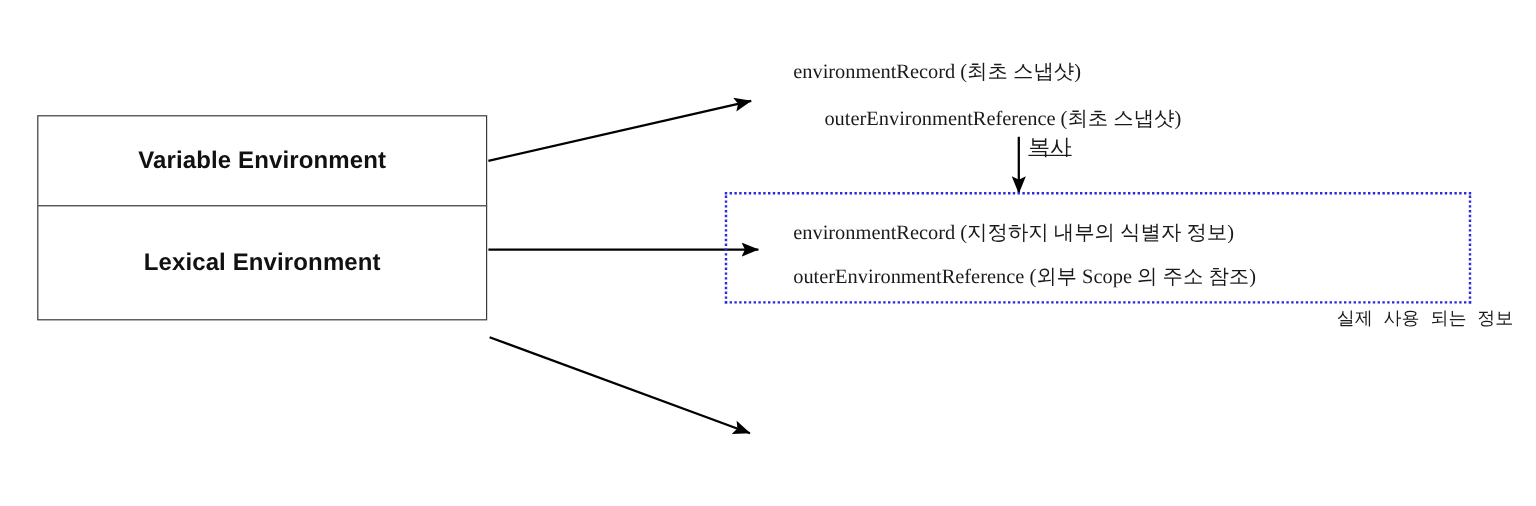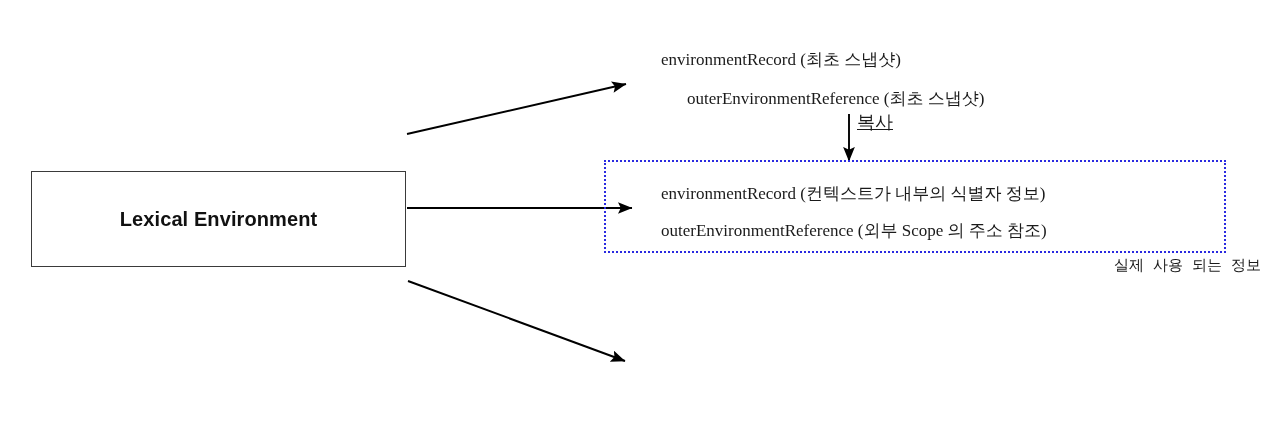--- a/index.html
+++ b/index.html
@@ -113,20 +113,23 @@
     color: #1a1a1a;
     white-space: nowrap;
   }
 </style>
 </head>
 <body>
 
 <div id="canvas">
 
   <div class="ec-stack">
+    <div class="ec-cell ec-cell-0">
+      <span class="ec-cell-label">Variable Environment</span>
+    </div>
     <div class="ec-cell ec-cell-1">
       <span class="ec-cell-label">Lexical Environment</span>
     </div>
   </div>
 
   <svg id="arrows" viewBox="0 0 1280 422" width="1280" height="422" xmlns="http://www.w3.org/2000/svg">
     <defs>
       <marker id="ah" markerWidth="9" markerHeight="9" refX="7.4" refY="3.1" orient="auto" markerUnits="strokeWidth">
         <path d="M0,0 L7.6,3.1 L0,6.2 L1.5,3.1 Z" fill="#000000"></path>
       </marker>
@@ -140,18 +143,18 @@
 
     <line x1="849" y1="114" x2="849" y2="161" stroke="#000000" stroke-width="1.9" marker-end="url(#ah)"></line>
   </svg>
 
   <div class="rtext snap-0">environmentRecord (최초 스냅샷)</div>
   <div class="rtext snap-1">outerEnvironmentReference (최초 스냅샷)</div>
 
   <div class="copy-label">복사</div>
 
   <div class="dotted-box"></div>
-  <div class="rtext inner-0">environmentRecord (컨텍스트가 내부의 식별자 정보)</div>
+  <div class="rtext inner-0">environmentRecord (지정하지 내부의 식별자 정보)</div>
   <div class="rtext inner-1">outerEnvironmentReference (외부 Scope 의 주소 참조)</div>
   <div class="used-info">실제 사용 되는 정보</div>
 
 
 </div>
 
 </body></html>

